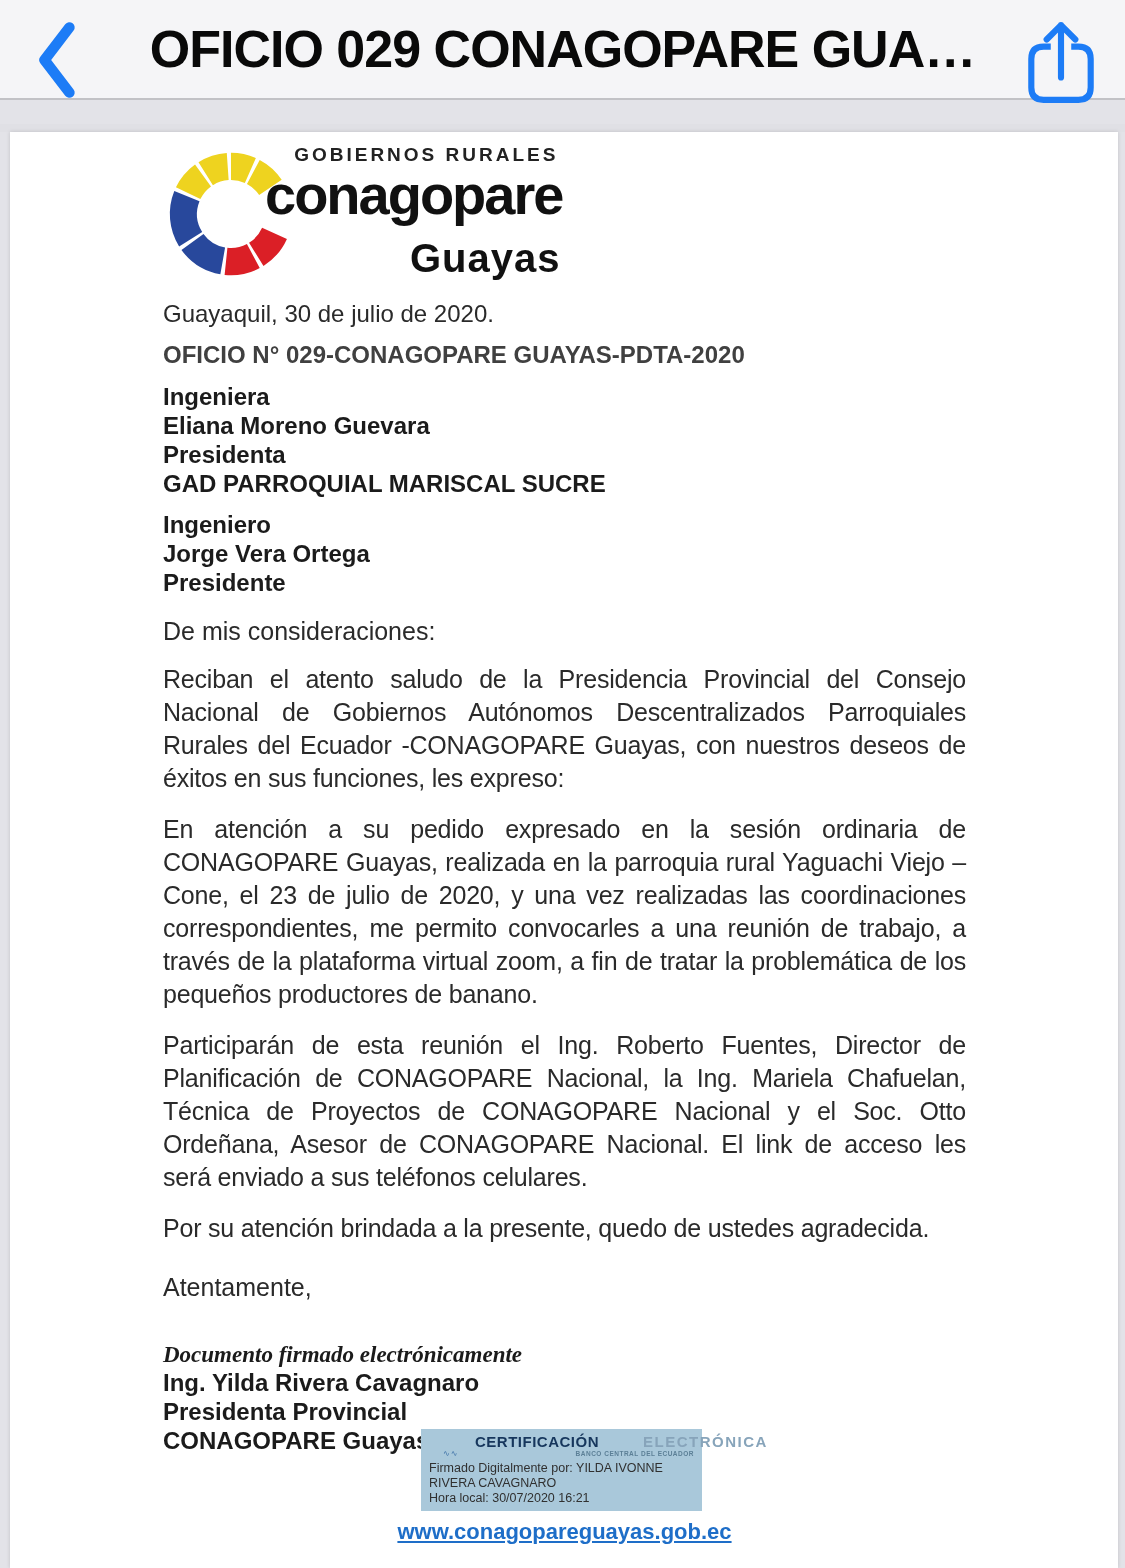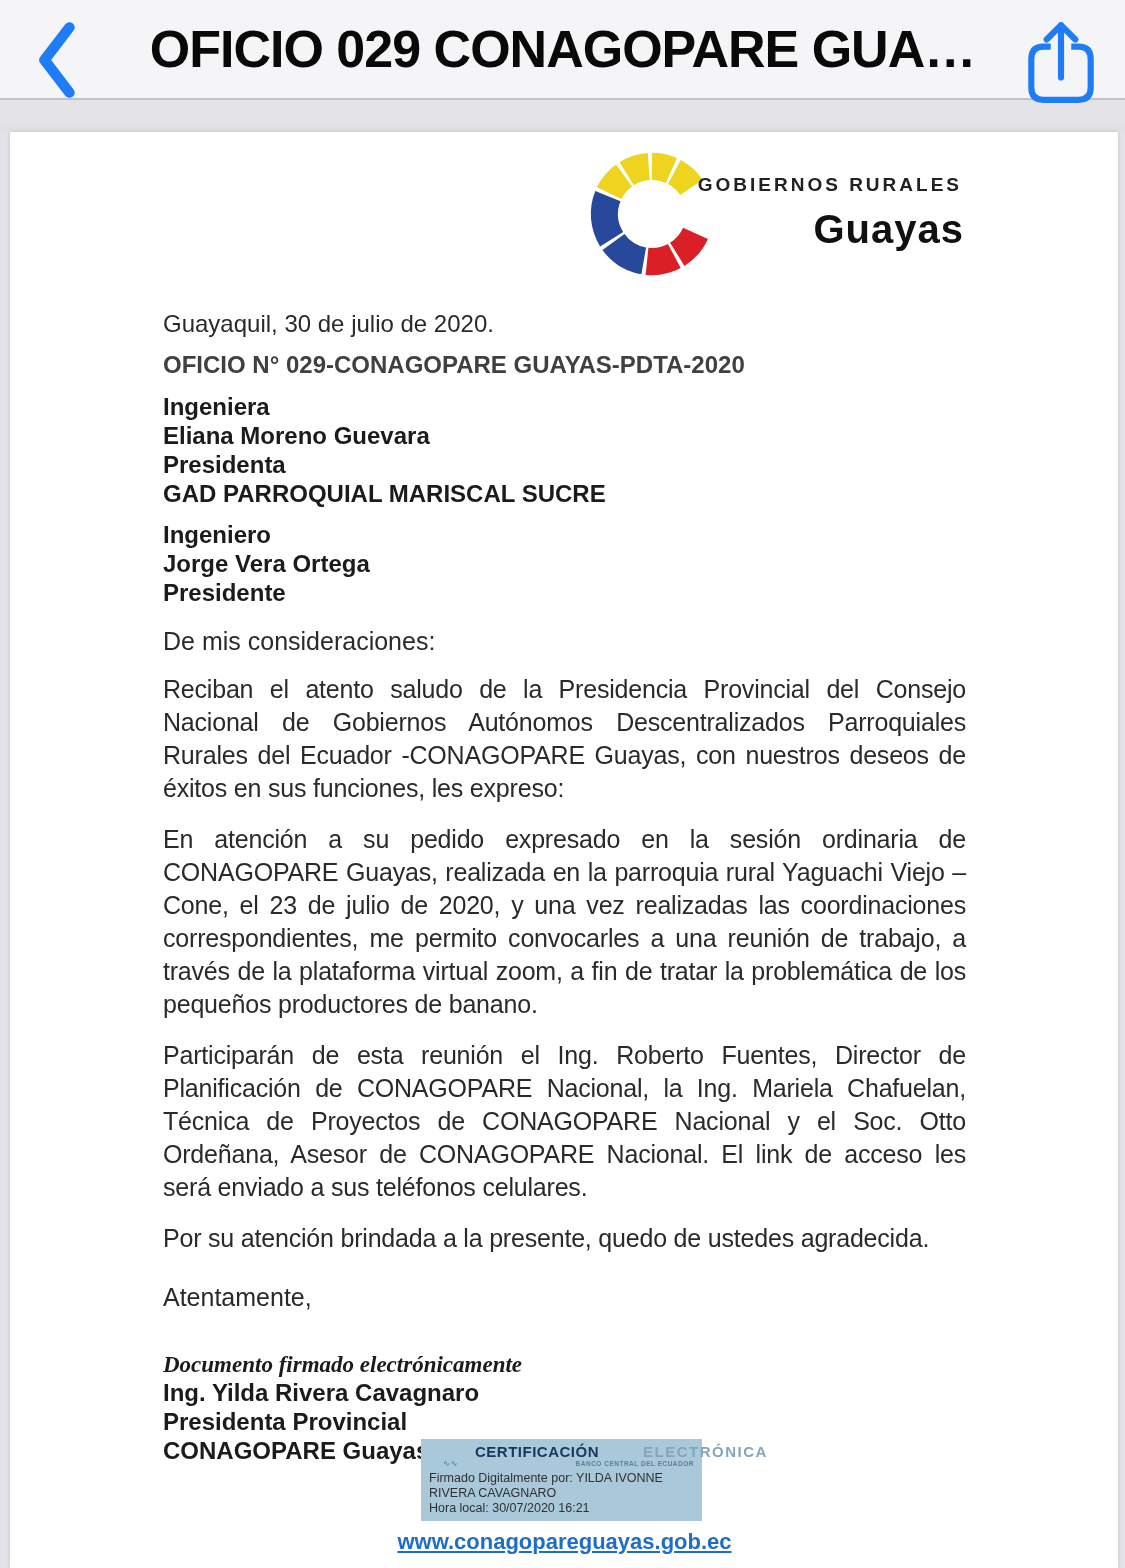--- a/index.html
+++ b/index.html
@@ -24,29 +24,29 @@
   .page-gap { position:absolute; left:0; top:124px; width:1125px; height:8px; background:#e0e0e5; }
 
   
   .page {
     position:absolute; left:10px; top:132px; width:1108px; height:1436px;
     background:#ffffff; box-shadow:0 0 4px rgba(0,0,0,.15);
     padding:10px 152px 0 153px; overflow:hidden; color:#222;
   }
 
   
-  .logo-row { display:flex; justify-content:flex-end; align-items:center; margin-top:2px; height:140px;gap:12px; }
+  .logo-row { display:flex; justify-content:flex-start; align-items:center; margin-top:2px; height:140px; }
   .logo-circle { width:136px; height:136px; flex:0 0 auto; }
   .logo-right { display:flex; flex-direction:column; align-items:flex-end; margin-left:-34px; margin-top:-6px; }
   .logo-tagline { font-size:19px; font-weight:bold; color:#222; letter-spacing:3px; margin-right:4px; }
   .logo-brand { font-size:56px; font-weight:bold; color:#111; letter-spacing:-2px; line-height:1.05; }
   .logo-region { font-size:40px; font-weight:bold; color:#111; letter-spacing:1px; margin-right:2px; line-height:1;margin-top:13px; }
 
   
-  .dateline { margin-top:26px; font-size:24px; line-height:28px; color:#2a2a2a; }
+  .dateline { margin-top:16px; font-size:24px; line-height:28px; color:#2a2a2a; }
   .refline  { margin-top:12px; font-size:24px; line-height:30px; font-weight:bold; color:#404040; }
   .addr-block { margin-top:12px; }
   .addr-block div { font-size:24px; line-height:29px; font-weight:bold; color:#1b1b1b; }
   .salutation { margin-top:20px; font-size:25px; line-height:28px; color:#2a2a2a; }
   .para { margin-top:18px; font-size:25px; line-height:33px; color:#2a2a2a;
           text-align:justify; letter-spacing:-0.2px; }
   .para.last { text-align:left; }
   .closing { margin-top:28px; font-size:25px; color:#2a2a2a; }
 
   .esign { margin-top:40px; font-family:Liberation Serif, serif; font-style:italic; font-weight:bold;
@@ -99,20 +99,21 @@
       <path d="M79.7 22.9 A42 42 0 0 1 94.8 36.5" fill="none" stroke="#eed31f" stroke-width="24"></path>
 
       <path d="M98.4 77.1 A42 42 0 0 1 82.3 95.6" fill="none" stroke="#db1f26" stroke-width="24"></path>
       <path d="M79.7 97.1 A42 42 0 0 1 55.6 101.8" fill="none" stroke="#db1f26" stroke-width="24"></path>
 
       <path d="M52.7 101.4 A42 42 0 0 1 26.0 84.7" fill="none" stroke="#28489c" stroke-width="24"></path>
       <path d="M24.4 82.3 A42 42 0 0 1 21.1 44.3" fill="none" stroke="#28489c" stroke-width="24"></path>
     </svg>
     <div class="logo-right">
       <div class="logo-tagline">GOBIERNOS RURALES</div>
+      <div class="logo-brand">conagopare</div>
       <div class="logo-region">Guayas</div>
     </div>
   </div>
 
   <div class="dateline">Guayaquil, 30 de julio de 2020.</div>
   <div class="refline">OFICIO N° 029-CONAGOPARE GUAYAS-PDTA-2020</div>
 
   <div class="addr-block">
     <div>Ingeniera</div>
     <div>Eliana Moreno Guevara</div>

